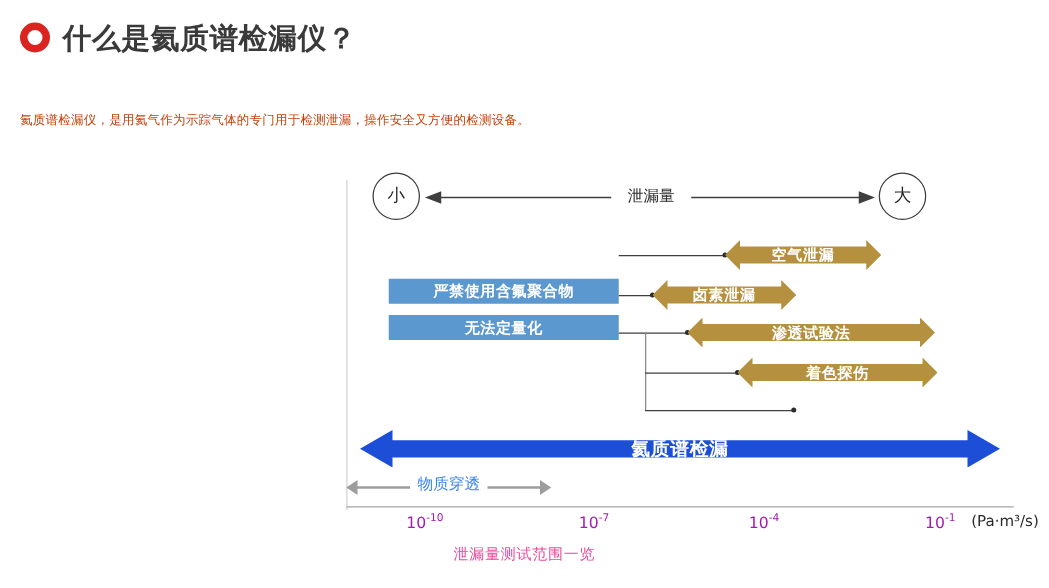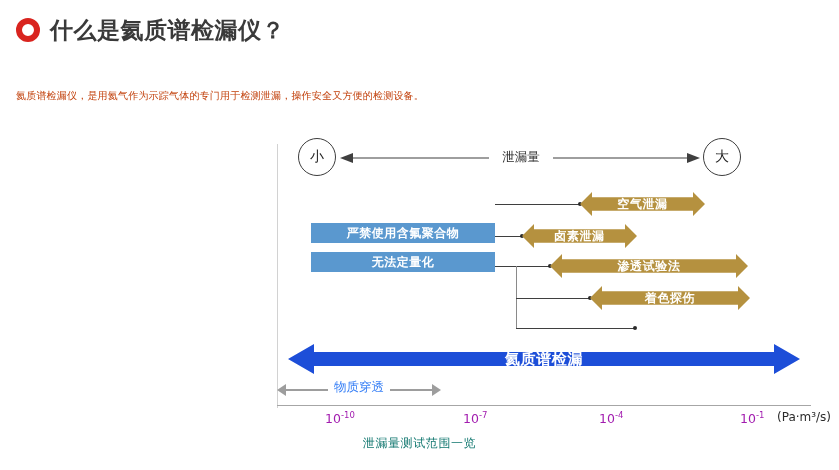--- a/index.html
+++ b/index.html
@@ -240,21 +240,21 @@
     white-space: nowrap;
   }
 
   
   #diagram-caption {
     position: absolute;
     left: 0; top: 435px;
     width: 839px;
     text-align: center;
     font-size: 12px;
-    color: #0f766e;
+    color: #ec4899;
     letter-spacing: 0.6px;
   }
 </style>
 </head>
 <body>
 
 <div id="header">
   <div id="title-bullet"></div>
   <div id="page-title">什么是氦质谱检漏仪？</div>
 </div>

